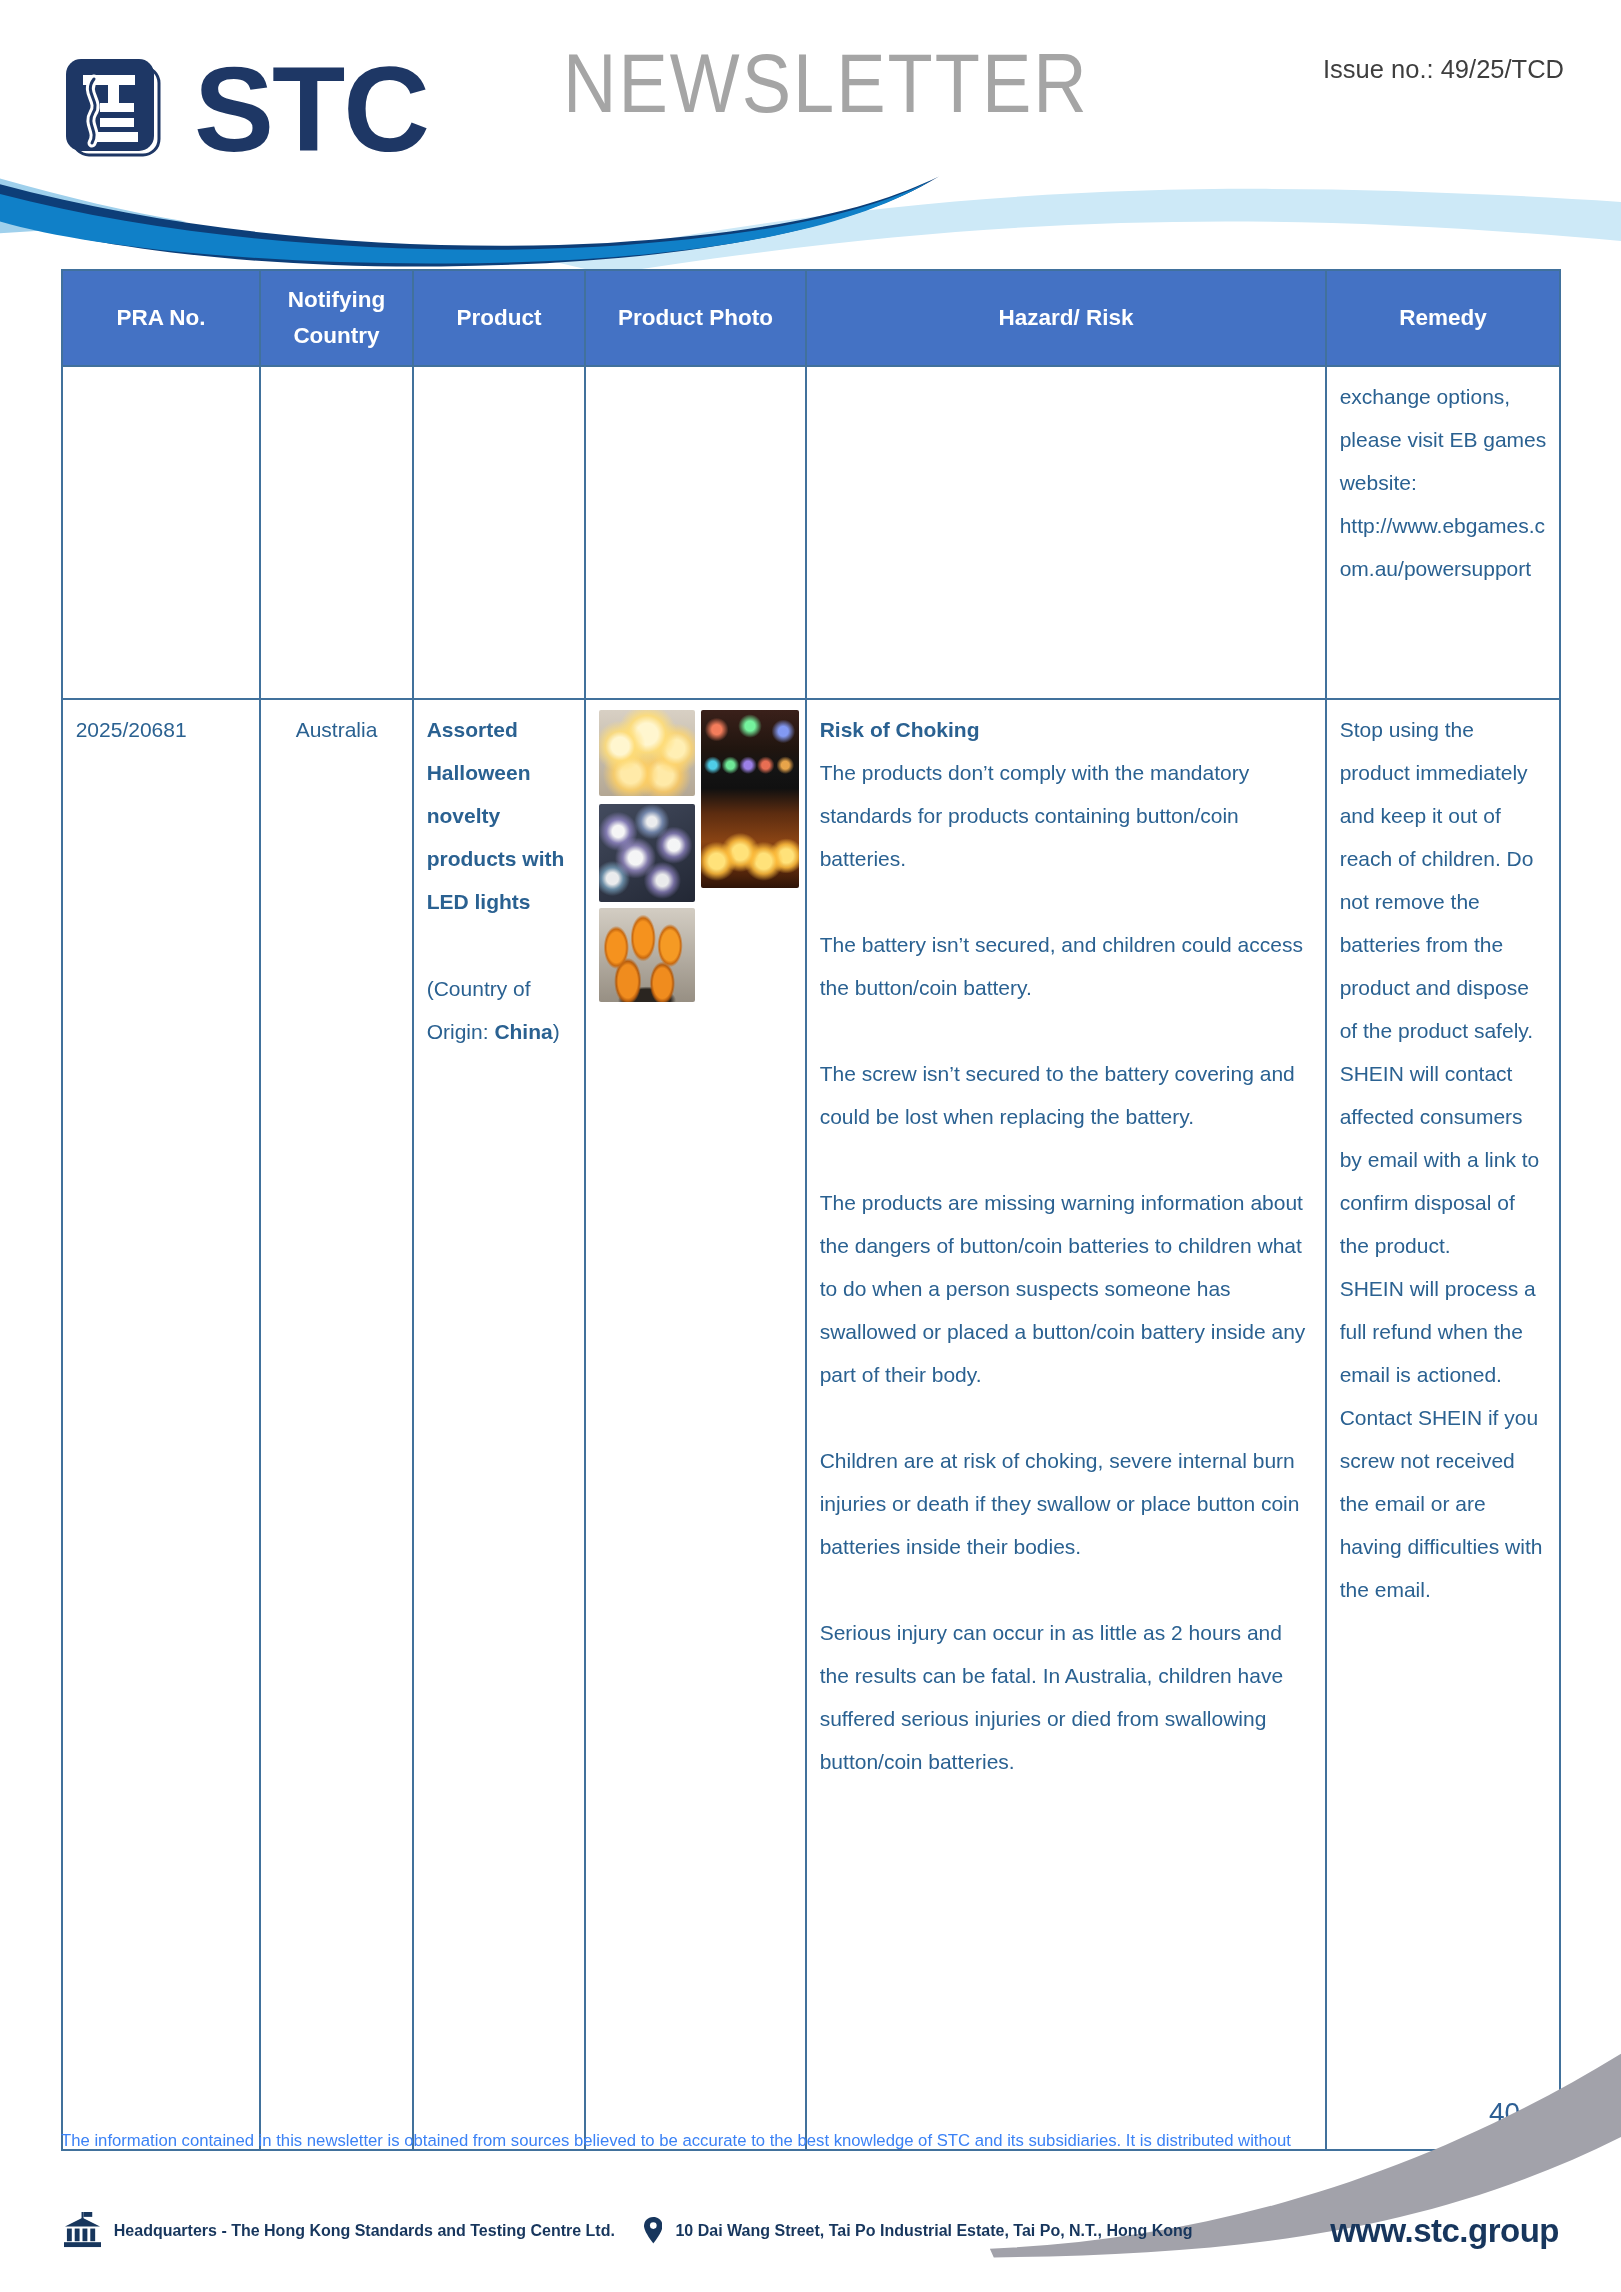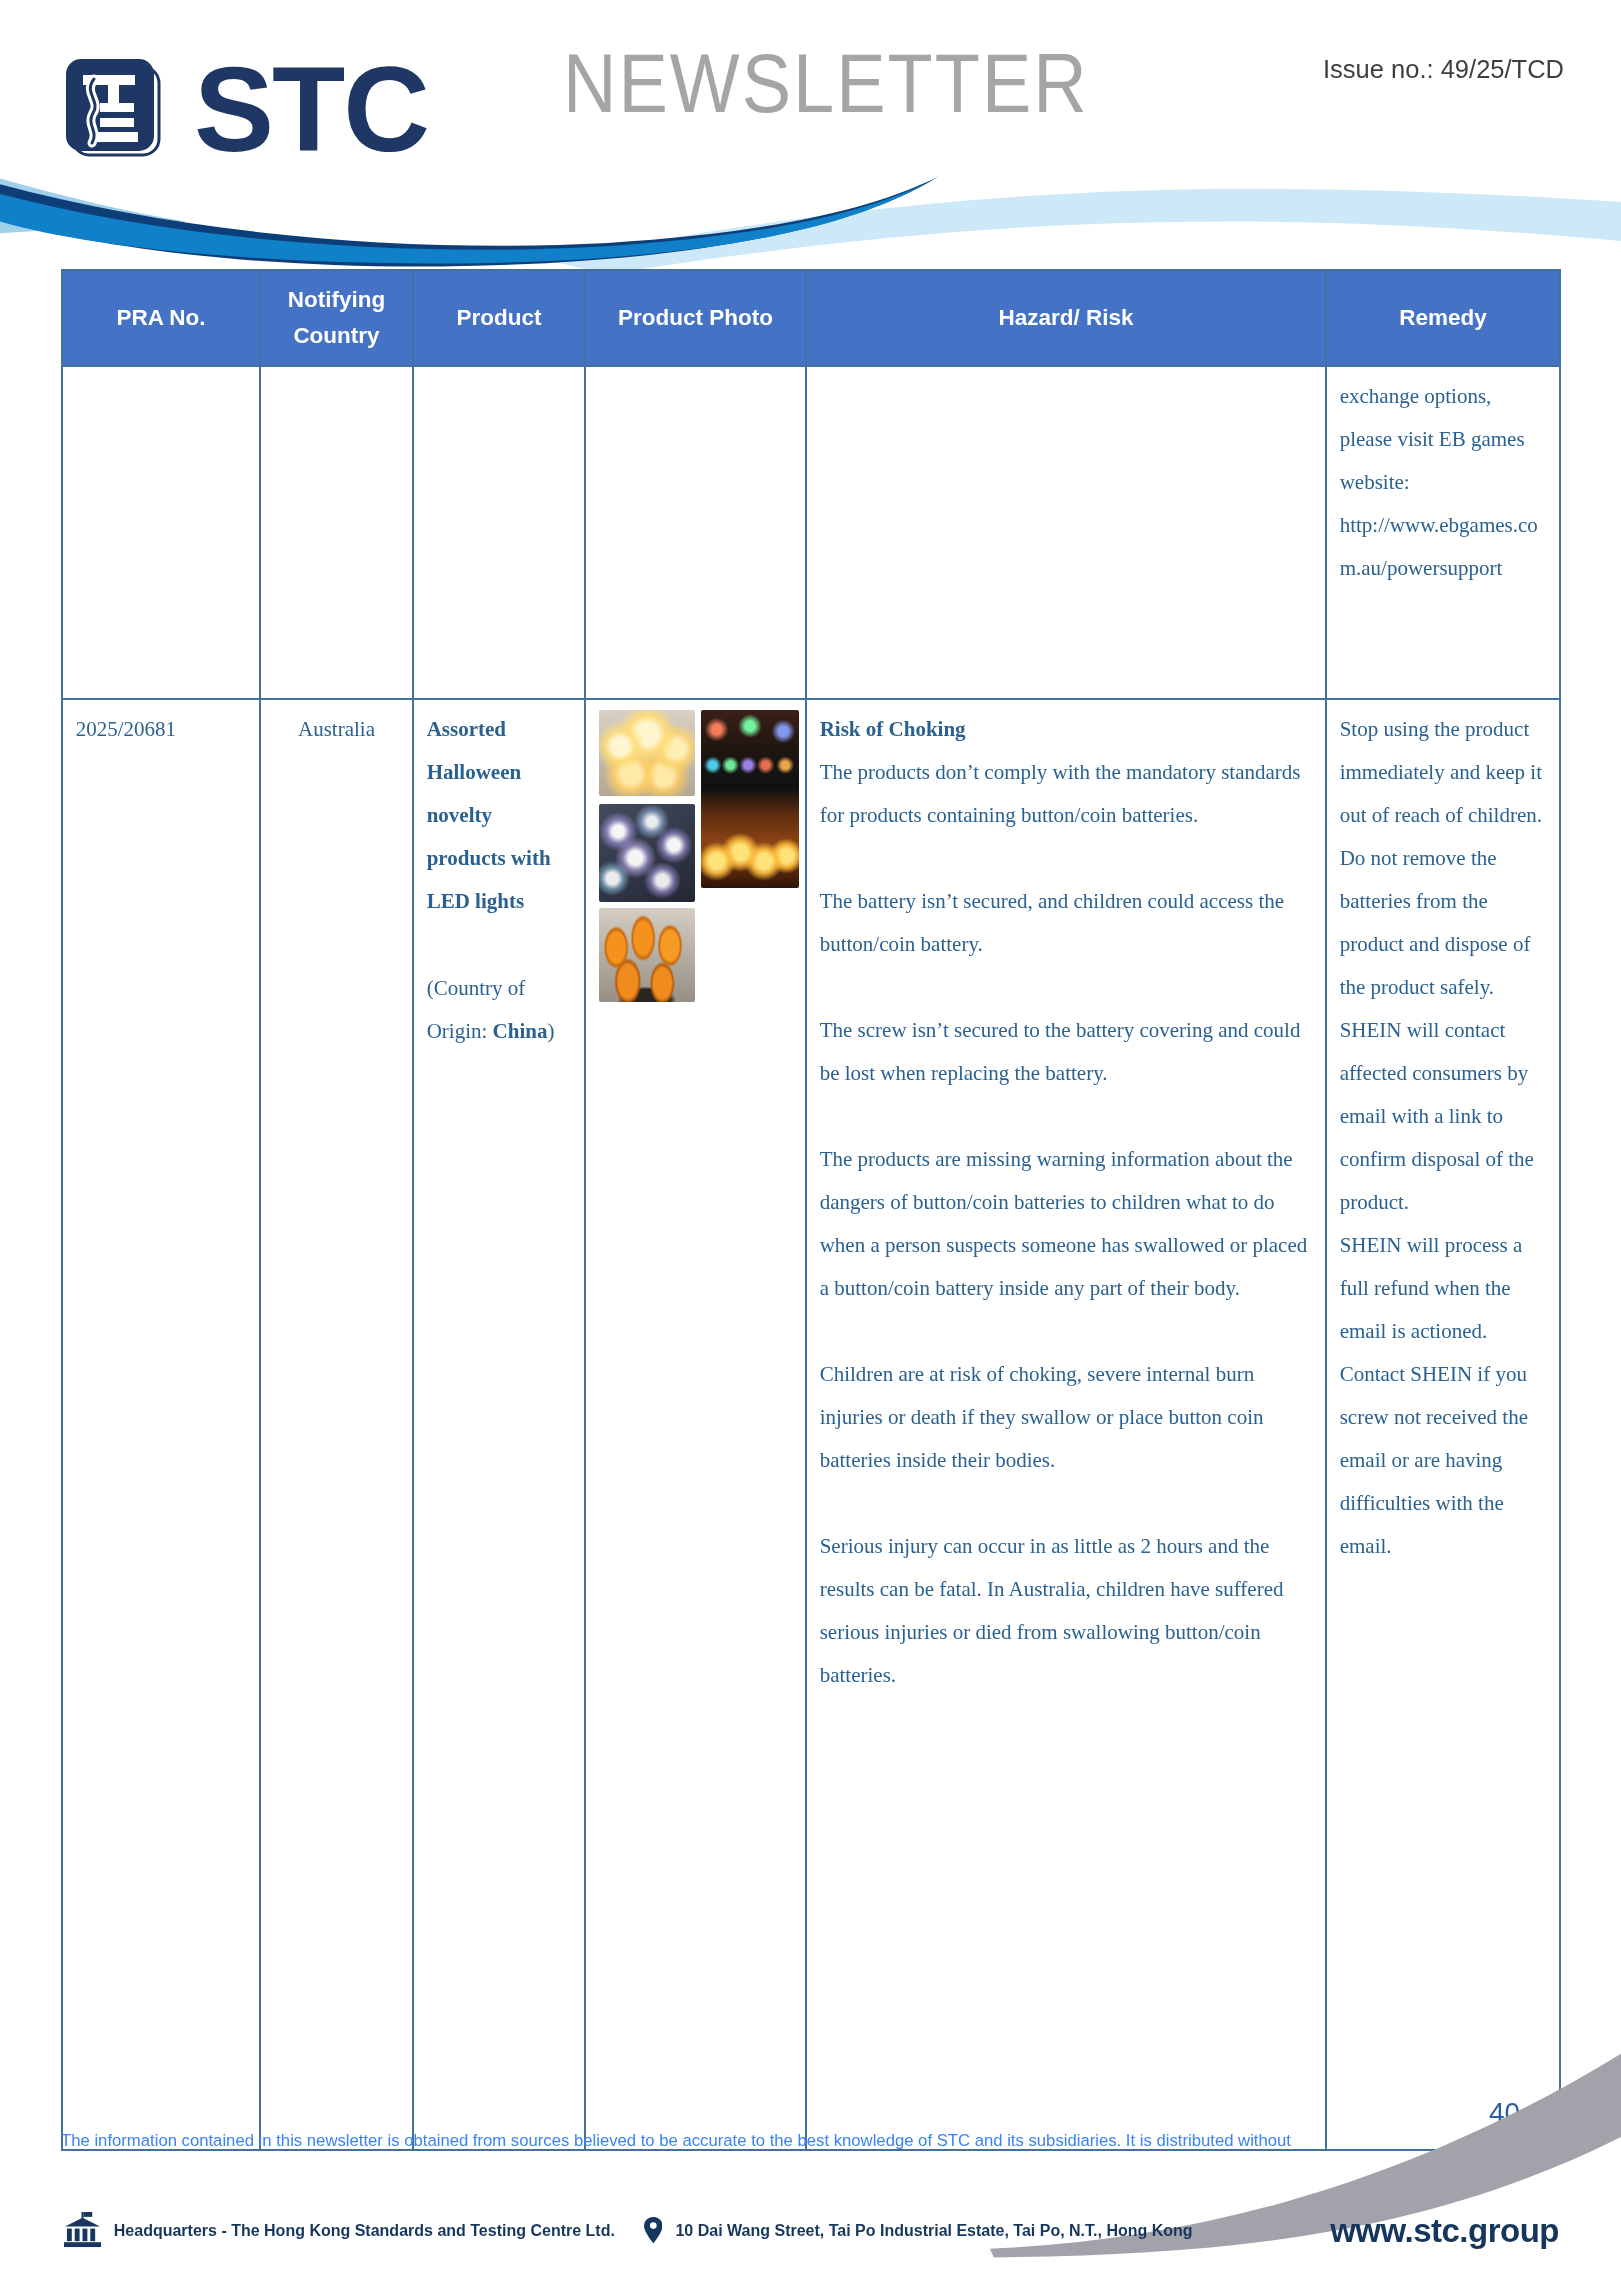--- a/index.html
+++ b/index.html
@@ -16,21 +16,21 @@
 
   .wave{position:absolute;left:0;top:155px;width:1621px;height:129px;}
 
   
   table.recall{position:absolute;left:61px;top:269px;width:1498px;border-collapse:collapse;
                table-layout:fixed;}
   table.recall th,table.recall td{border:2px solid #41719c;vertical-align:top;
                padding:7.8px 12.7px;box-sizing:border-box;}
   table.recall thead th{background:#4472c4;color:#ffffff;font-size:22.5px;font-weight:bold;
                text-align:center;vertical-align:middle;line-height:1.6;padding:3.9px 5.9px;}
-  table.recall td{color:#2a6191;font-size:21px;line-height:43px;overflow-wrap:anywhere;font-family:Liberation Serif, serif;}
+  table.recall td{color:#2a6191;font-size:21px;line-height:43px;overflow-wrap:anywhere;}
   td.c-pra{padding-left:13.7px;}
   td.c-country{text-align:center;}
   .b{font-weight:bold;}
   p{margin:0;}
   .mt{margin-top:43px;}
   .origin{margin-top:44px;}
 
   
   .collage{position:relative;width:202px;height:292px;margin-top:2px;}
   .ph{position:absolute;border-radius:2px;}

